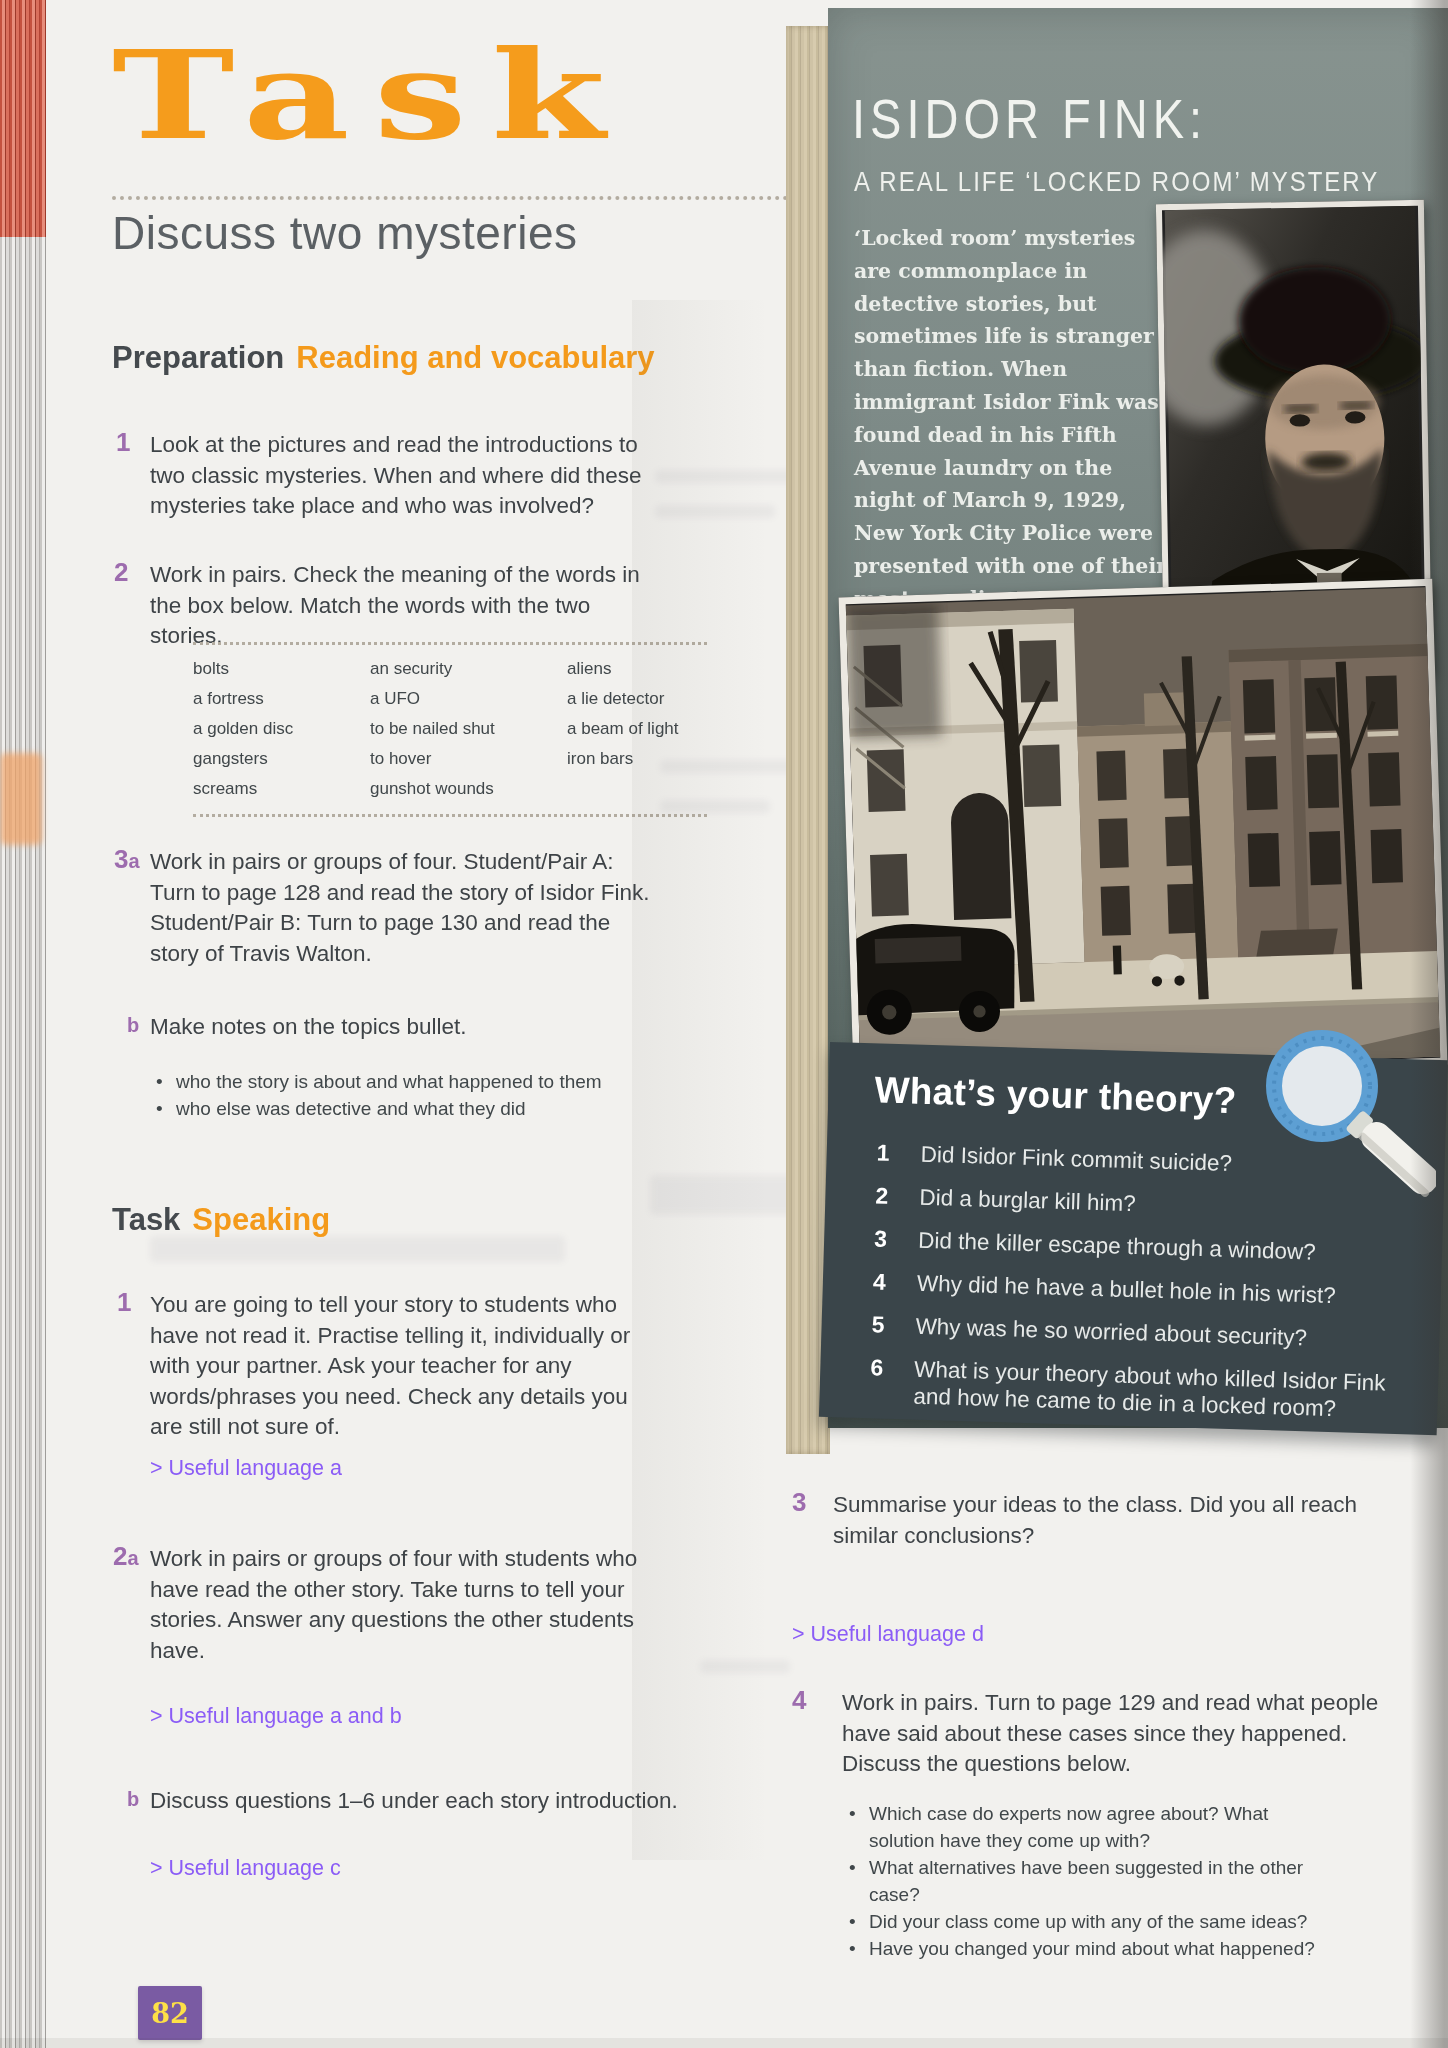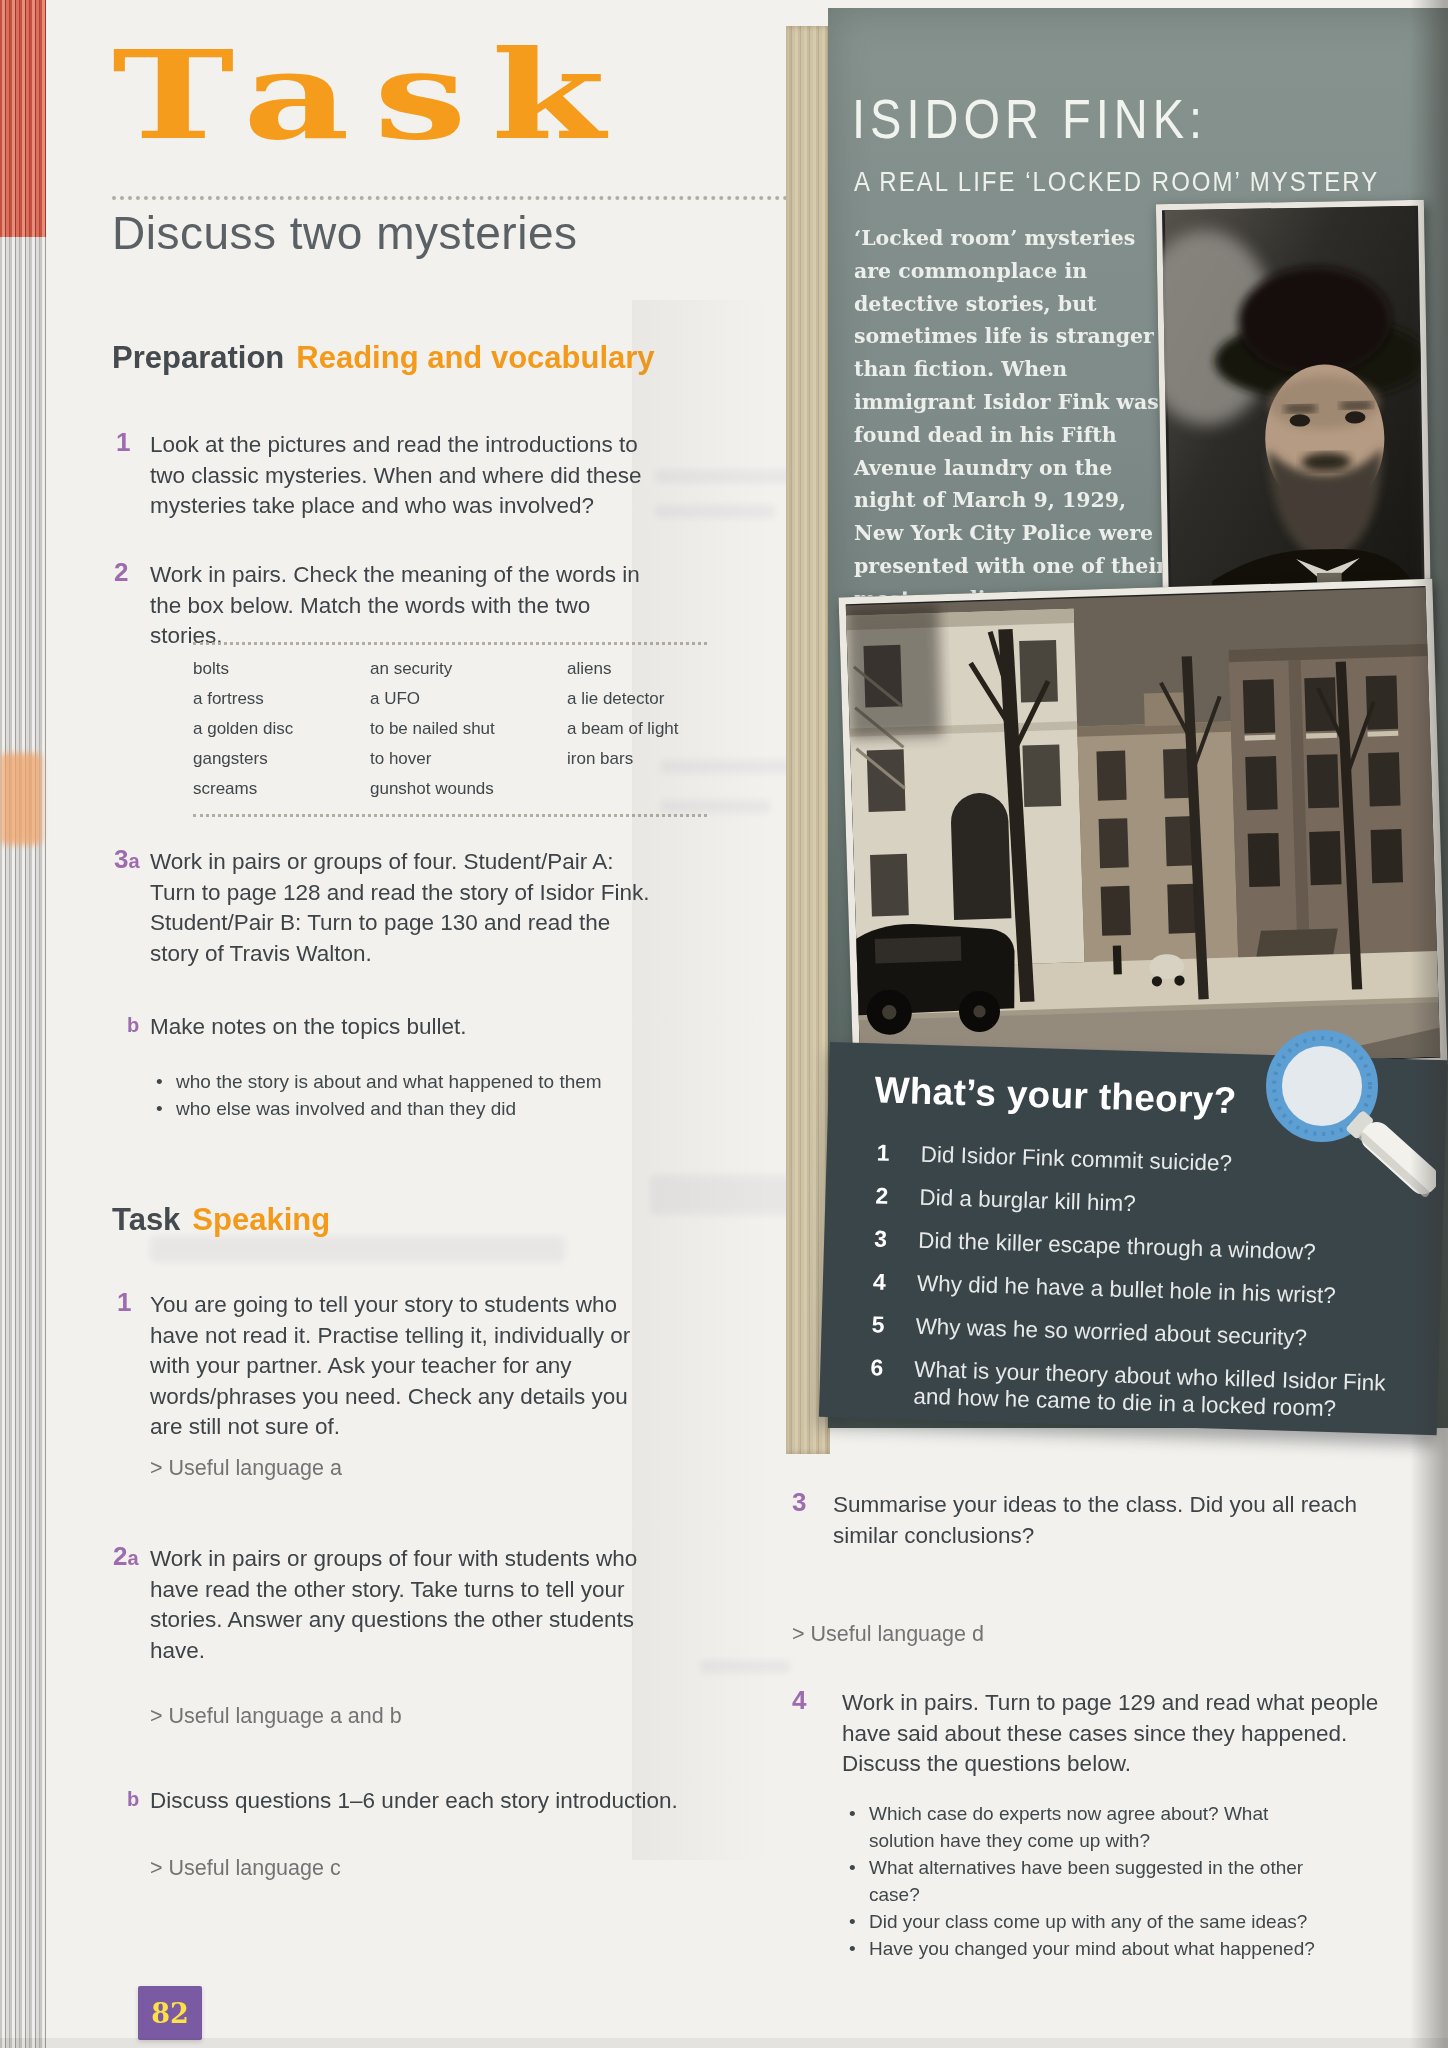--- a/index.html
+++ b/index.html
@@ -17,21 +17,21 @@
   
   .task-banner{left:112px;top:28px;color:#f59c1c;font-family:"DejaVu Serif",serif;font-weight:bold;
     font-size:122px;line-height:1.1;letter-spacing:18px;transform:scaleX(1.35);transform-origin:left top;display:inline-block;}
   .dotted-rule{left:112px;top:196px;width:700px;border-top:4px dotted #b3aca0;}
   .page-subtitle{left:112px;top:206px;font-size:46px;color:#5b6064;letter-spacing:.5px;}
   .h2{font-size:31px;font-weight:bold;color:#454a4e;}
   .h2 .accent{color:#f49a1b;margin-left:12px;}
   .exnum{font-weight:bold;color:#9d6cae;font-size:26px;line-height:1.1;}
   .exsub{font-weight:bold;color:#9d6cae;font-size:20px;}
   .txt{color:#3e4347;font-size:22.5px;line-height:1.36;}
-  .useful{color:#737373;font-size:21.5px;}
+  .useful{color:#8b5cf6;font-size:21.5px;}
   .bullet-row{position:relative;padding-left:26px;color:#40474a;font-size:19px;line-height:27px;}
   .bullet-row::before{content:"•";position:absolute;left:6px;color:#40474a;}
 
   
   .wordbox{left:193px;top:642px;width:514px;border-top:3px dotted #b3aca0;border-bottom:3px dotted #b3aca0;
     padding:9px 0 10px 0;display:flex;}
   .wb-col{display:flex;flex-direction:column;}
   .wb-col div{font-size:17px;line-height:30px;color:#40474a;}
   .wb-c1{width:177px;} .wb-c2{width:197px;} .wb-c3{width:140px;}
 
@@ -138,21 +138,21 @@
   </div>
 
   <div class="abs" style="left:114px;top:845px"><span class="exnum">3</span><span class="exsub">a</span></div>
   <div class="abs txt" style="left:150px;top:847px;width:505px">Work in pairs or groups of four. Student/Pair A: Turn to page 128 and read the story of Isidor Fink. Student/Pair B: Turn to page 130 and read the story of Travis Walton.</div>
 
   <div class="abs exsub" style="left:127px;top:1014px">b</div>
   <div class="abs txt" style="left:150px;top:1012px;width:505px">Make notes on the topics bullet.</div>
 
   <div class="abs" style="left:150px;top:1068px;width:500px">
     <div class="bullet-row">who the story is about and what happened to them</div>
-    <div class="bullet-row">who else was involved and than they did</div>
+    <div class="bullet-row">who else was detective and what they did</div>
   </div>
 
   <div class="abs h2" style="left:112px;top:1202px">
     <span>Task</span><span class="accent">Speaking</span>
   </div>
 
   <div class="abs exnum" style="left:117px;top:1288px">1</div>
   <div class="abs txt" style="left:150px;top:1290px;width:510px">You are going to tell your story to students who have not read it. Practise telling it, individually or with your partner. Ask your teacher for any words/phrases you need. Check any details you are still not sure of.</div>
   <div class="abs useful" style="left:150px;top:1456px">&gt; Useful language a</div>
 

